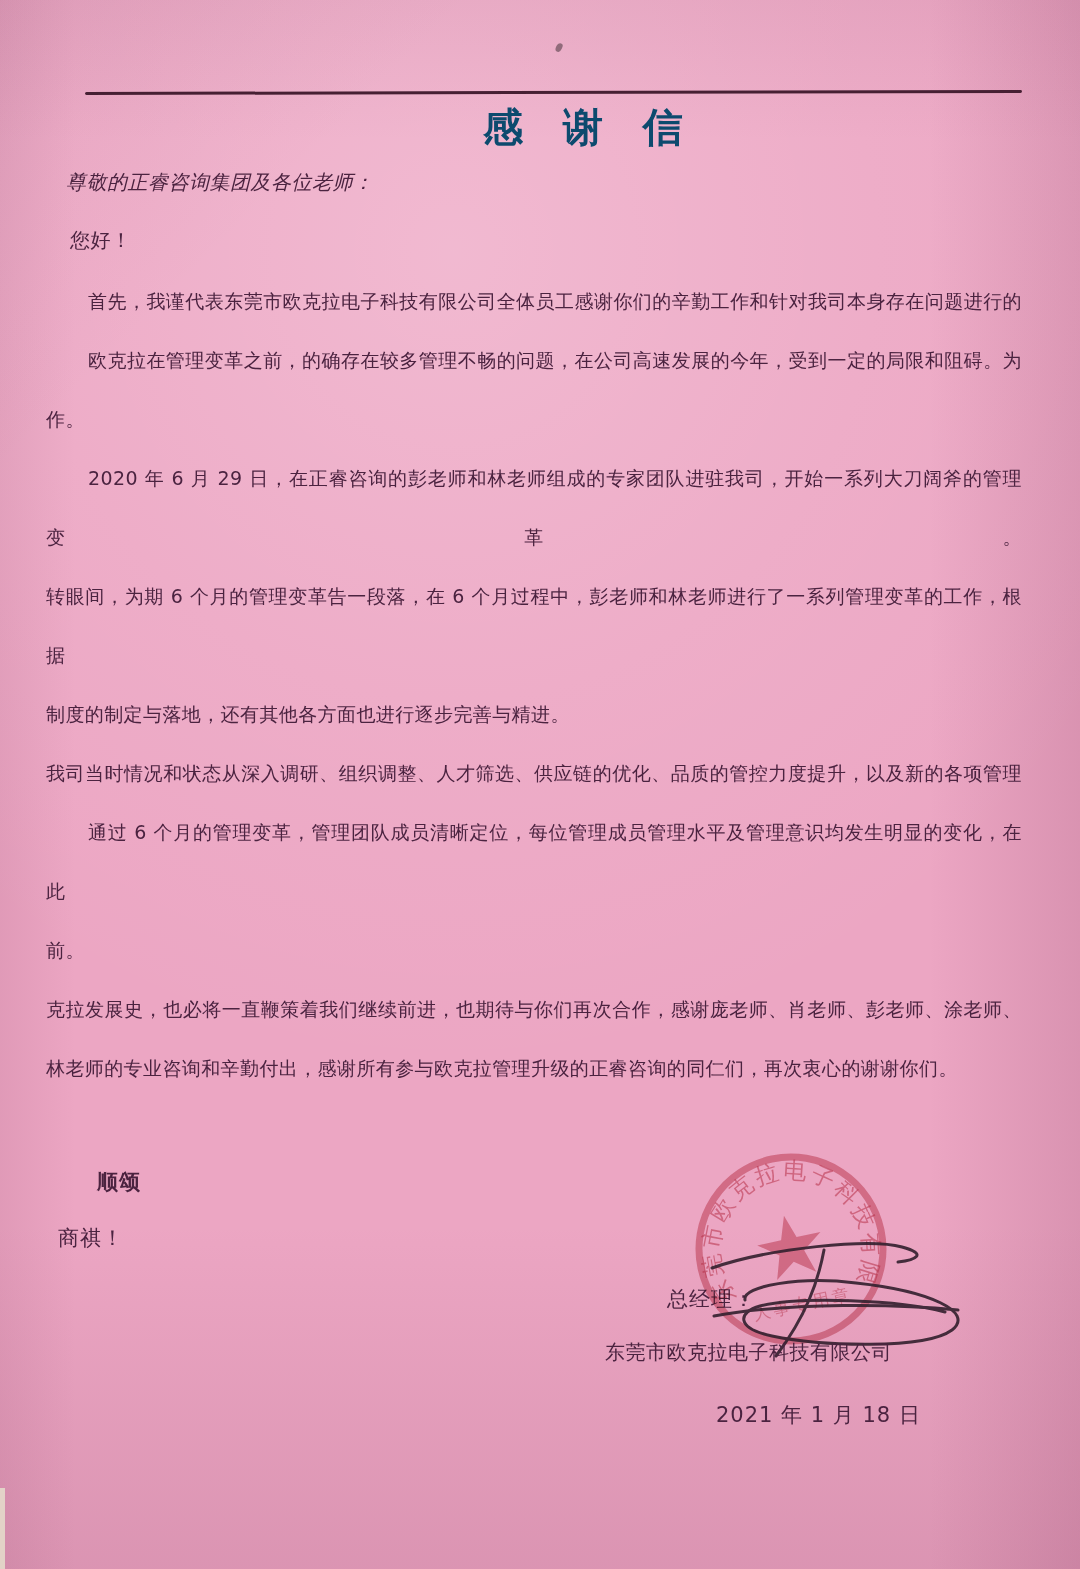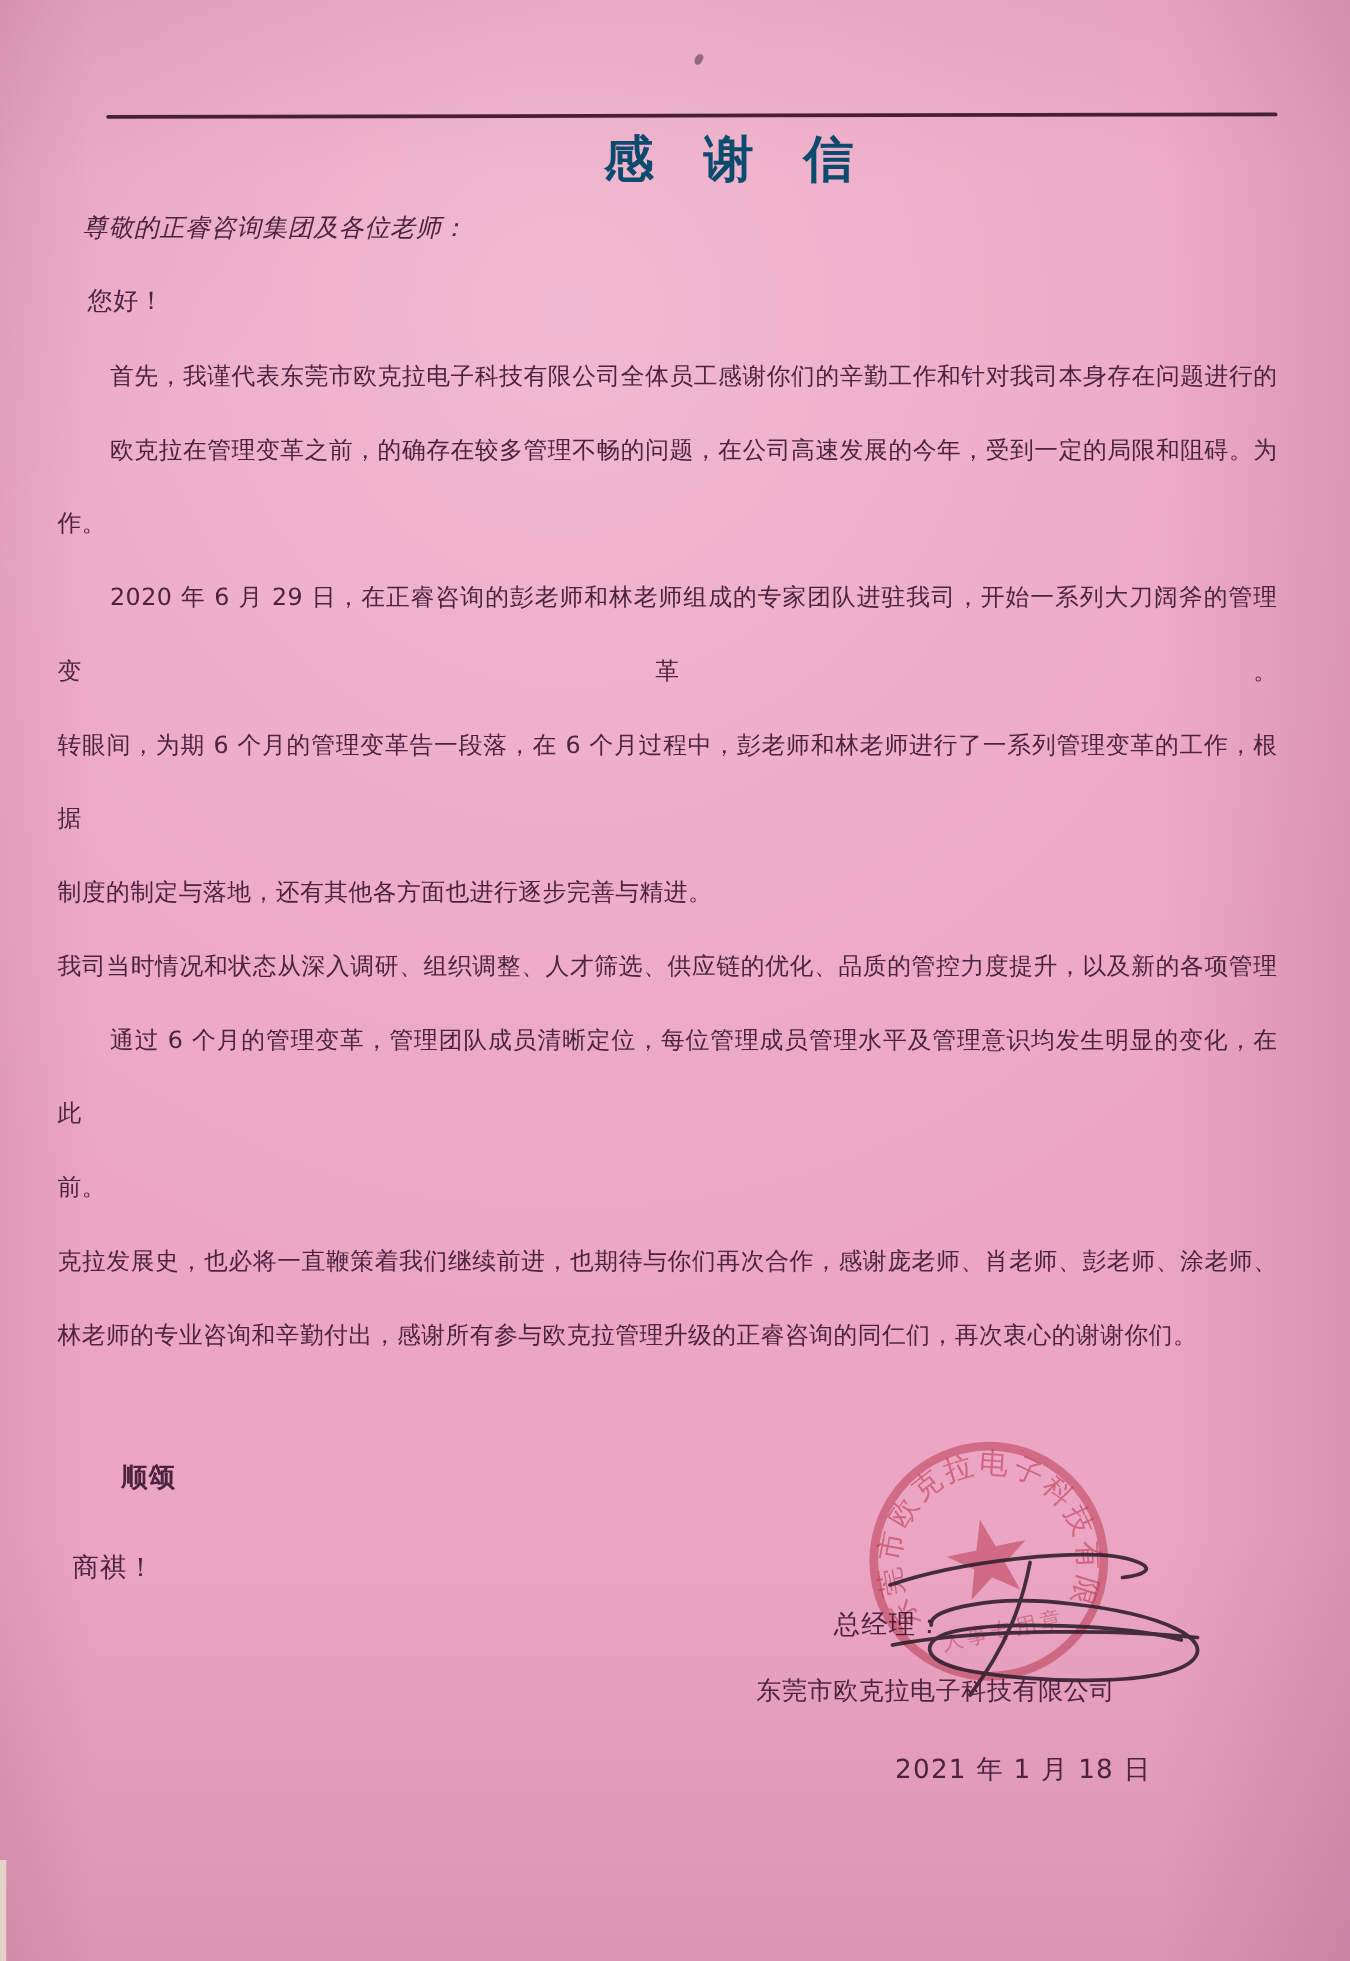--- a/index.html
+++ b/index.html
@@ -22,21 +22,21 @@
   .title{position:absolute;left:483px;top:100px;
     font-size:40px;font-weight:bold;color:#0c4a6e;
     letter-spacing:0px;word-spacing:26px;white-space:nowrap;}
   .salutation{position:absolute;left:66px;top:169px;font-size:20px;letter-spacing:0.5px;white-space:nowrap;font-style:italic;}
   .greeting{position:absolute;left:70px;top:227px;font-size:20px;letter-spacing:0.5px;white-space:nowrap;}
   .bodyblock{position:absolute;left:46px;top:272px;width:976px;}
   .bl{min-height:59px;line-height:59px;font-size:19px;letter-spacing:0.4px;}
   .j{text-align:justify;text-align-last:justify;}
   .ind{text-indent:42px;}
   .shunsong{position:absolute;left:97px;top:1168px;font-size:21px;letter-spacing:1px;font-weight:bold;}
-  .shangqi{position:absolute;left:58px;top:1224px;font-size:21px;letter-spacing:1px;margin-top:16px;}
+  .shangqi{position:absolute;left:58px;top:1224px;font-size:21px;letter-spacing:1px;}
   .role{position:absolute;left:667px;top:1285px;font-size:21px;letter-spacing:1px;white-space:nowrap;}
   .company{position:absolute;left:605px;top:1339px;font-size:20px;letter-spacing:0.5px;white-space:nowrap;}
   .date{position:absolute;left:716px;top:1401px;font-size:21px;letter-spacing:1px;white-space:nowrap;}
   .seal{position:absolute;left:687px;top:1147px;width:208px;height:204px;
     transform:rotate(-12deg);opacity:0.92;mix-blend-mode:multiply;}
   .signature{position:absolute;left:660px;top:1215px;width:340px;height:160px;}
   .speck{position:absolute;left:556px;top:43px;width:6px;height:9px;border-radius:60% 40% 50% 50%;
     background:#7a5a68;transform:rotate(24deg);opacity:0.8;}
   .edge{position:absolute;left:0;top:1488px;width:5px;height:81px;background:#e6dfcd;opacity:0.85;filter:blur(0.5px);}
 </style>

